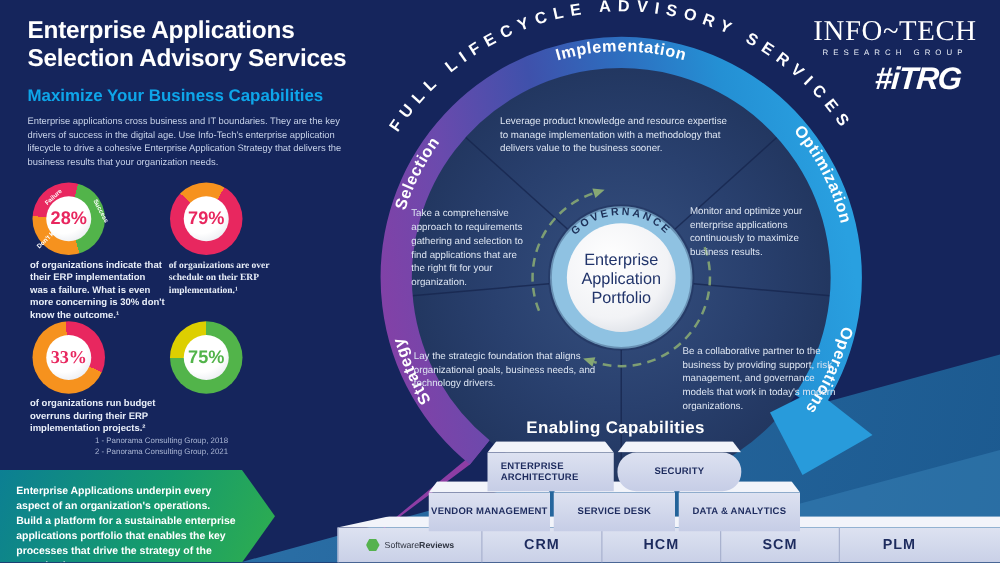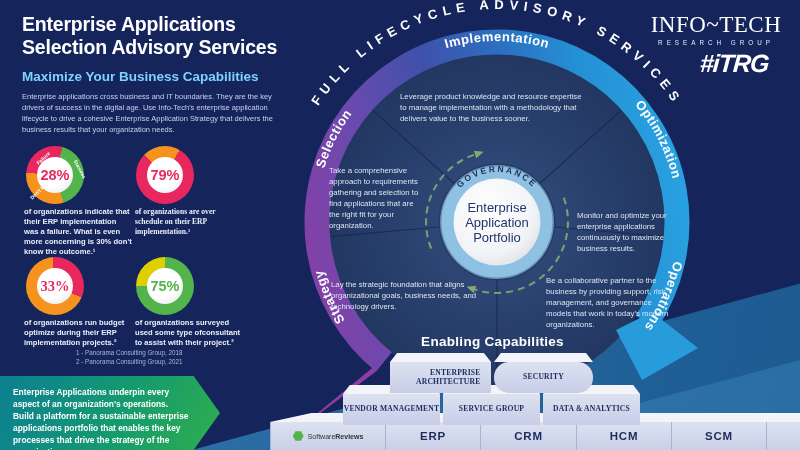--- a/index.html
+++ b/index.html
@@ -10,21 +10,21 @@
   
   .band-main{position:absolute;inset:0;
     background:linear-gradient(100deg,#2e79b0 0%,#27689f 50%,#1c5a90 100%);
     clip-path:polygon(24% 100%,100% 63%,100% 100%);}
   .band-light{position:absolute;inset:0;background:#3c88bd;opacity:.45;
     clip-path:polygon(58% 100%,100% 80%,100% 100%);}
 
   
   .title{position:absolute;left:22px;top:13px;width:290px;color:#fff;
     font-size:19.5px;font-weight:800;line-height:1.2;letter-spacing:-.2px;}
-  .subtitle{position:absolute;left:22px;top:69px;width:280px;color:#7dd3fc;
+  .subtitle{position:absolute;left:22px;top:69px;width:280px;color:#0ea5e9;
     font-size:13.5px;font-weight:700;}
   .intro{position:absolute;left:22px;top:92px;width:256px;color:#c7d2e9;
     font-size:7.5px;line-height:1.45;}
 
   .donut{position:absolute;width:58px;height:58px;border-radius:50%;}
   .donut::after{content:"";position:absolute;inset:11px;border-radius:50%;
     background:radial-gradient(circle at 38% 32%,#ffffff 55%,#dde1e8 100%);}
   .donut .pct{position:absolute;inset:0;display:flex;align-items:center;
     justify-content:center;font-size:14.5px;font-weight:800;z-index:1;}
   .d1{background:conic-gradient(from 15deg,#52b44a 0 41%,#f6921e 41% 72%,#e8275f 72% 100%);}
@@ -52,22 +52,22 @@
   svg.diagram{position:absolute;inset:0;}
   .phase-desc{position:absolute;color:#dde5f2;font-size:7.8px;line-height:1.42;}
 
   
   .cap-title{position:absolute;left:385px;top:334px;width:215px;text-align:center;
     color:#fff;font-size:13.5px;font-weight:600;letter-spacing:.3px;}
   .block{position:absolute;height:31px;background:linear-gradient(180deg,#dde2f1,#c6cde6);
     display:flex;align-items:center;justify-content:center;}
   .block .top,.slab .top{content:"";position:absolute;left:0;right:0;top:-9px;height:9px;
     background:#f2f4fa;clip-path:polygon(7% 0,93% 0,100% 100%,0 100%);}
-  .blk-lbl{font-size:7.6px;font-weight:700;color:#1d2b5e;text-align:right;
-    letter-spacing:.2px;line-height:1.18;font-family:Liberation Serif, serif;}
+  .blk-lbl{font-size:7.6px;font-weight:700;color:#1d2b5e;text-align:left;
+    letter-spacing:.2px;line-height:1.18;}
   .slab{position:absolute;left:270px;top:422px;width:592px;height:28px;display:flex;
     background:linear-gradient(180deg,#dde2f1,#c9d0e7);}
   .cell{display:flex;align-items:center;justify-content:center;
     font-size:11.5px;font-weight:700;color:#1d2b5e;letter-spacing:.8px;
     border-left:1px solid #a9b2cf;box-sizing:border-box;}
   .cell:first-child{border-left:none;}
   .sr-logo{display:flex;align-items:center;gap:4px;font-size:7px;letter-spacing:0;
     font-weight:400;color:#2e3340;}
   .sr-hex{width:11px;height:11px;background:#55b24e;
     clip-path:polygon(25% 6%,75% 6%,100% 50%,75% 94%,25% 94%,0 50%);}
@@ -151,21 +151,21 @@
     <text font-size="8.5" font-weight="700" fill="#1d3058" letter-spacing="2.2">
       <textPath href="#govArc" startOffset="50%" text-anchor="middle">GOVERNANCE</textPath>
     </text>
     <text x="497" y="212" text-anchor="middle" font-size="13" font-weight="500" fill="#22356b">Enterprise</text>
     <text x="497" y="227" text-anchor="middle" font-size="13" font-weight="500" fill="#22356b">Application</text>
     <text x="497" y="242" text-anchor="middle" font-size="13" font-weight="500" fill="#22356b">Portfolio</text>
   </svg>
 
   <div class="phase-desc" style="left:400px;top:91px;width:190px;">Leverage product knowledge and resource expertise to manage implementation with a methodology that delivers value to the business sooner.</div>
   <div class="phase-desc" style="left:329px;top:165px;width:96px;">Take a comprehensive approach to requirements gathering and selection to find applications that are the right fit for your organization.</div>
-  <div class="phase-desc" style="left:577px;top:163px;width:110px;margin-top:47px;">Monitor and optimize your enterprise applications continuously to maximize business results.</div>
+  <div class="phase-desc" style="left:552px;top:163px;width:110px;">Monitor and optimize your enterprise applications continuously to maximize business results.</div>
   <div class="phase-desc" style="left:331px;top:268px;width:148px;margin-top:11px;">Lay the strategic foundation that aligns organizational goals, business needs, and technology drivers.</div>
   <div class="phase-desc" style="left:546px;top:275px;width:128px;">Be a collaborative partner to the business by providing support, risk management, and governance models that work in today's modern organizations.</div>
 
   <div class="title">
     <div>Enterprise Applications</div>
     <div>Selection Advisory Services</div>
   </div>
   <div class="subtitle">Maximize Your Business Capabilities</div>
   <div class="intro">Enterprise applications cross business and IT boundaries. They are the key drivers of success in the digital age. Use Info-Tech's enterprise application lifecycle to drive a cohesive Enterprise Application Strategy that delivers the business results that your organization needs.</div>
 
@@ -180,22 +180,21 @@
   </div>
   <div class="stat-desc" style="left:24px;top:207px;width:108px;">of organizations indicate that their ERP implementation was a failure. What is even more concerning is 30% don't know the outcome.¹</div>
   <div class="stat-desc" style="left:135px;top:207px;width:96px;font-family:Liberation Serif, serif;">of organizations are over schedule on their ERP implementation.¹</div>
 
   <div class="donut d3" style="left:26px;top:257px;font-family:Liberation Serif, serif;">
     <span class="pct" style="color:#e8275f;">33%</span>
   </div>
   <div class="donut d4" style="left:136px;top:257px;">
     <span class="pct" style="color:#52b44a;">75%</span>
   </div>
-  <div class="stat-desc" style="left:24px;top:318px;width:102px;">of organizations run budget optimize during their ERP implementation projects.²</div>
-  <div class="stat-desc" style="left:135px;top:318px;width:106px;">of organizations surveyed used some type ofconsultant to assist with their project.²</div>
+  <div class="stat-desc" style="left:24px;top:318px;width:102px;">of organizations run budget overruns during their ERP implementation projects.²</div>
 
   <div class="footnote" style="top:348px;">1 - Panorama Consulting Group, 2018</div>
   <div class="footnote" style="top:357px;">2 - Panorama Consulting Group, 2021</div>
 
   <div class="callout">Enterprise Applications underpin every aspect of an organization's operations. Build a platform for a sustainable enterprise applications portfolio that enables the key processes that drive the strategy of the organization.</div>
 
   <div class="infotech">
     <div class="it-name">INFO~TECH</div>
     <div class="it-sub">RESEARCH GROUP</div>
   </div>
@@ -204,34 +203,33 @@
   <div class="cap-title">Enabling Capabilities</div>
 
   <div class="slab">
     <div class="top"></div>
     <div class="cell" style="width:115px;">
       <span class="sr-logo">
         <span class="sr-hex"></span>
         <span><span>Software</span><span class="sr-bold">Reviews</span></span>
       </span>
     </div>
-    <div class="cell" style="width:95px;">ERP</div>
     <div class="cell" style="width:96px;">CRM</div>
     <div class="cell" style="width:95px;">HCM</div>
     <div class="cell" style="width:95px;">SCM</div>
     <div class="cell" style="width:96px;">PLM</div>
   </div>
 
   <div class="block" style="left:343px;top:394px;width:97px;">
     <div class="top"></div>
     <div class="blk-lbl">VENDOR MANAGEMENT</div>
   </div>
   <div class="block" style="left:443px;top:394px;width:97px;">
     <div class="top"></div>
-    <div class="blk-lbl">SERVICE GROUP</div>
+    <div class="blk-lbl">SERVICE DESK</div>
   </div>
   <div class="block" style="left:543px;top:394px;width:97px;">
     <div class="top"></div>
     <div class="blk-lbl">DATA &amp; ANALYTICS</div>
   </div>
 
   <div class="block" style="left:390px;top:362px;width:101px;">
     <div class="top"></div>
     <div class="blk-lbl" style="width:80px;">ENTERPRISE ARCHITECTURE</div>
   </div>

